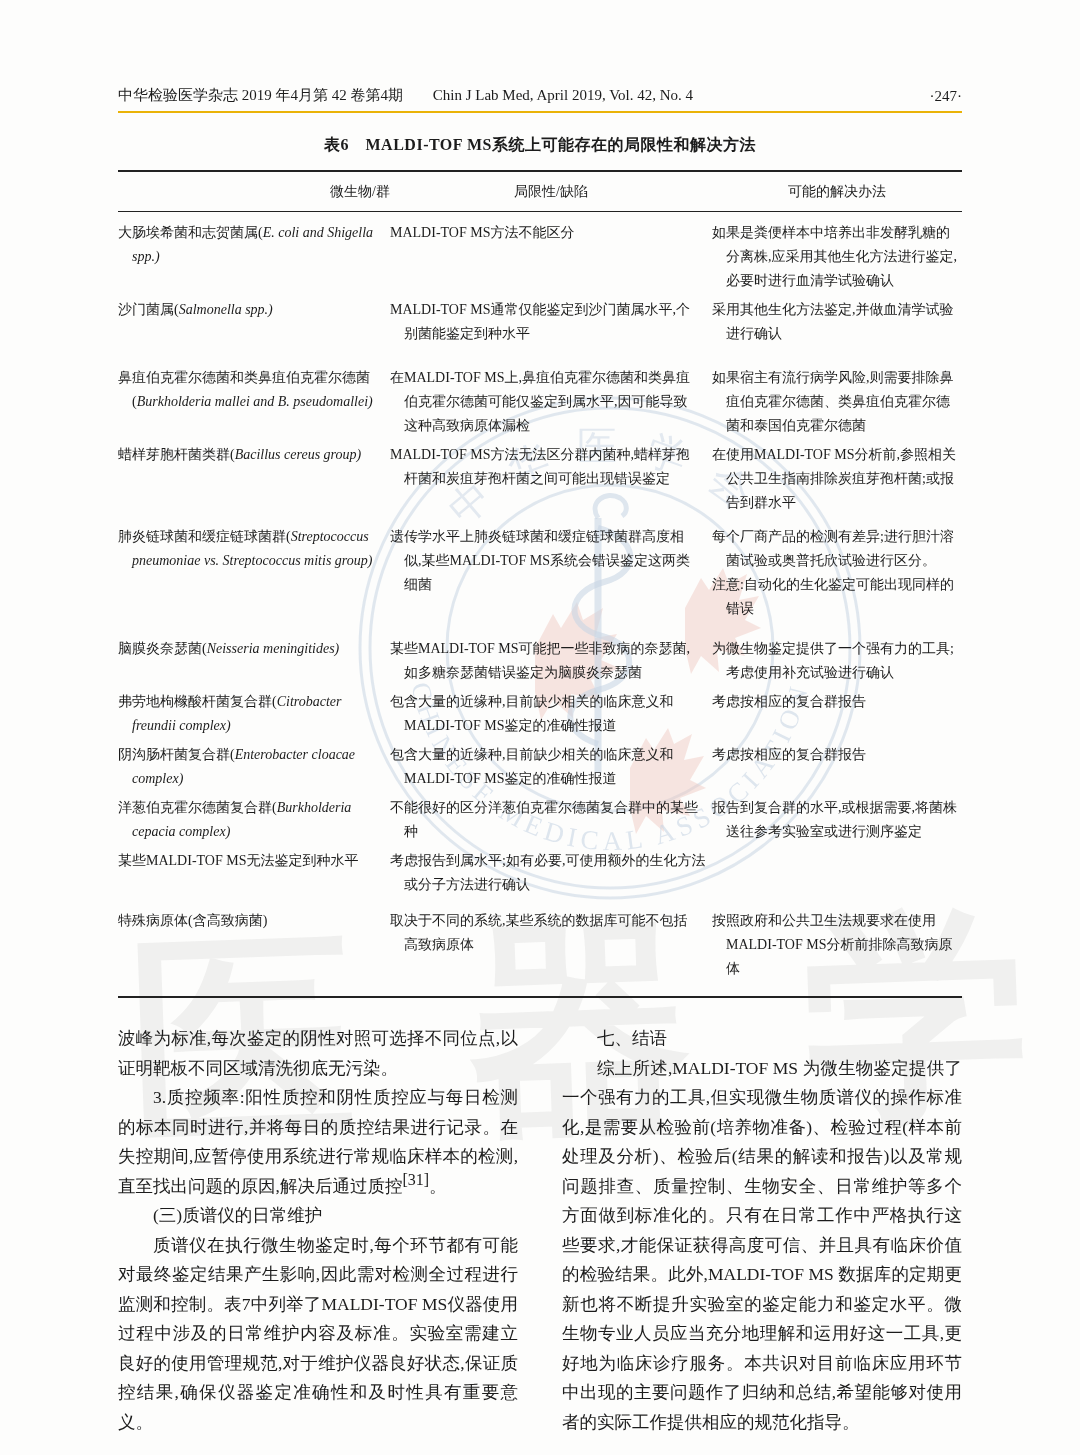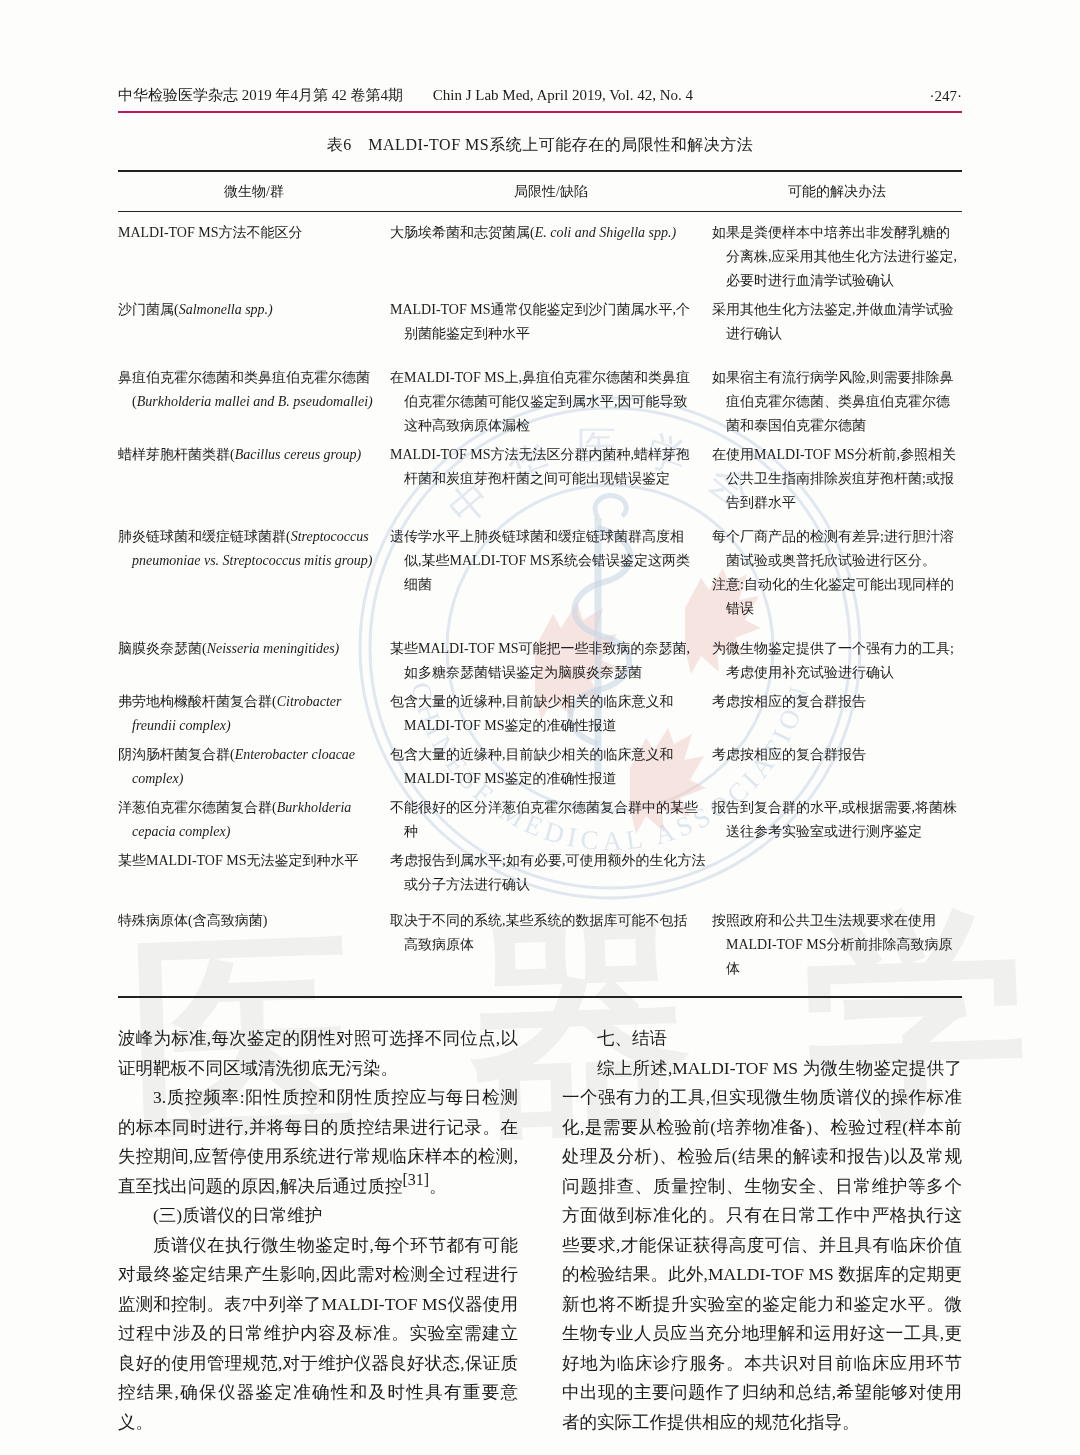--- a/index.html
+++ b/index.html
@@ -2,30 +2,30 @@
 <html><head>
 <meta charset="utf-8">
 <style>
   html,body{margin:0;padding:0;background:#ffffff;}
   .page{position:relative;width:1080px;height:1455px;background:#fdfdfc;overflow:hidden;
         font-family:"Liberation Serif","DejaVu Serif",serif;color:#1c1c1c;}
   .main{position:absolute;left:118px;top:0;width:844px;}
 
   
   .pg-header{display:flex;justify-content:space-between;align-items:flex-end;
-             margin-top:86px;padding-bottom:6px;border-bottom:2px solid #be185d;font-size:15px;}
+             margin-top:86px;padding-bottom:6px;border-bottom:2px solid #eab308;font-size:15px;}
   .jt .en{margin-left:26px;}
 
   
-  .tbl-title{margin-top:22px;text-align:center;font-size:16px;font-weight:normal;letter-spacing:.5px;}
+  .tbl-title{margin-top:22px;text-align:center;font-size:16px;font-weight:bold;letter-spacing:.5px;}
   .tbl{margin-top:14px;border-top:2.5px solid #222;border-bottom:2.5px solid #222;
        font-size:14px;line-height:24px;}
   .tbl-head{display:grid;grid-template-columns:272px 322px 250px;padding:8px 0 7px;
             border-bottom:1.5px solid #222;}
-  .th1{text-align:center;}
+  .th1{text-align:right;}
   .th2,.th3{text-align:center;}
   .tbl-body{padding:9px 0 10px;}
   .t-row{display:grid;grid-template-columns:272px 322px 250px;margin-bottom:5px;}
   .t-row:nth-child(2){margin-bottom:20px;}
   .t-row:nth-child(4){margin-bottom:10px;}
   .t-row:nth-child(5){margin-bottom:16px;}
   .t-row:nth-child(10){margin-bottom:12px;}
   .cell{padding-right:12px;}
   .cell.c3{padding-right:0;}
   .hang{margin:0;padding-left:1em;text-indent:-1em;}
@@ -96,25 +96,25 @@
     <div class="tbl-title">表6　MALDI-TOF MS系统上可能存在的局限性和解决方法</div>
 
     <div class="tbl">
       <div class="tbl-head">
         <div class="th th1">微生物/群</div>
         <div class="th th2">局限性/缺陷</div>
         <div class="th th3">可能的解决办法</div>
       </div>
       <div class="tbl-body">
           <div class="t-row">
+            <div class="cell c1">
+              <p class="hang"><span>大肠埃希菌和志贺菌属(</span><span class="latin">E. coli and Shigella spp.)</span></p>
+            </div>
             <div class="cell c2">
               <p class="hang">MALDI-TOF MS方法不能区分</p>
-            </div>
-            <div class="cell c1">
-              <p class="hang"><span>大肠埃希菌和志贺菌属(</span><span class="latin">E. coli and Shigella spp.)</span></p>
             </div>
             <div class="cell c3">
               <p class="hang">如果是粪便样本中培养出非发酵乳糖的分离株,应采用其他生化方法进行鉴定,必要时进行血清学试验确认</p>
             </div>
           </div>
           <div class="t-row">
             <div class="cell c1">
               <p class="hang"><span>沙门菌属(</span><span class="latin">Salmonella spp.)</span></p>
             </div>
             <div class="cell c2">

